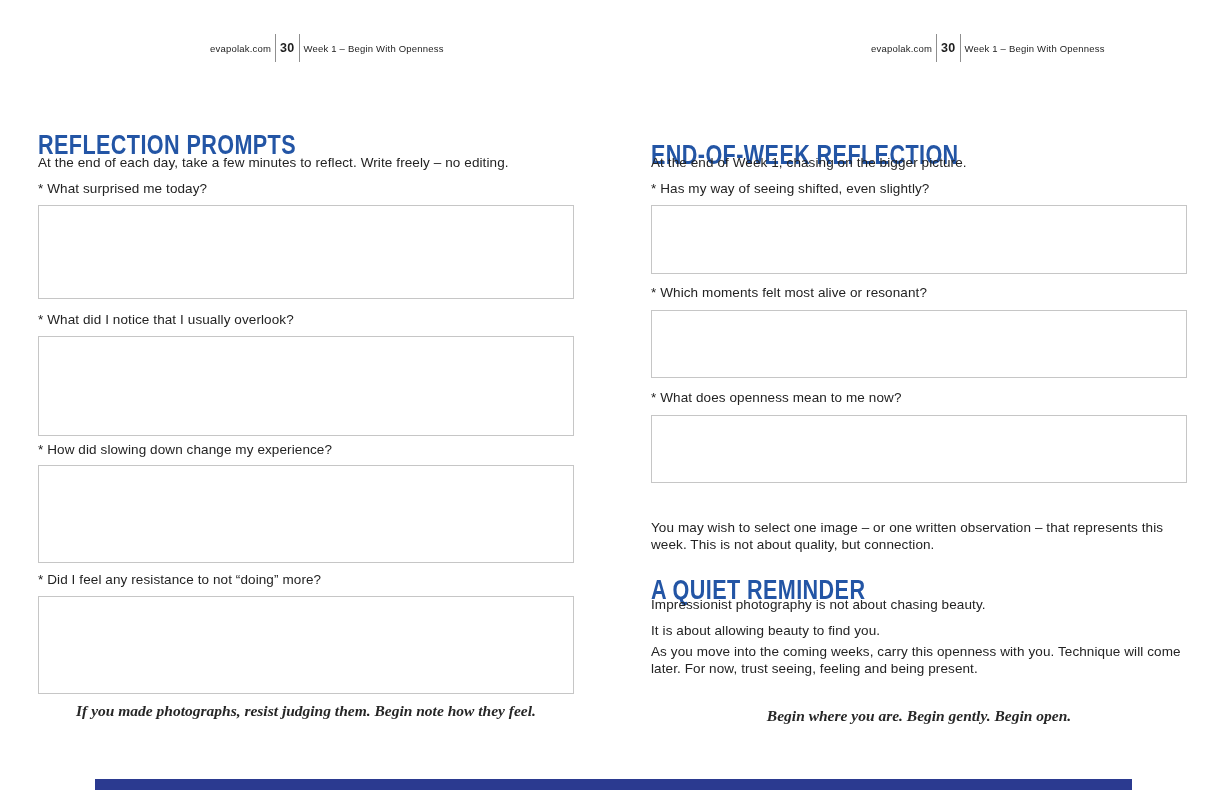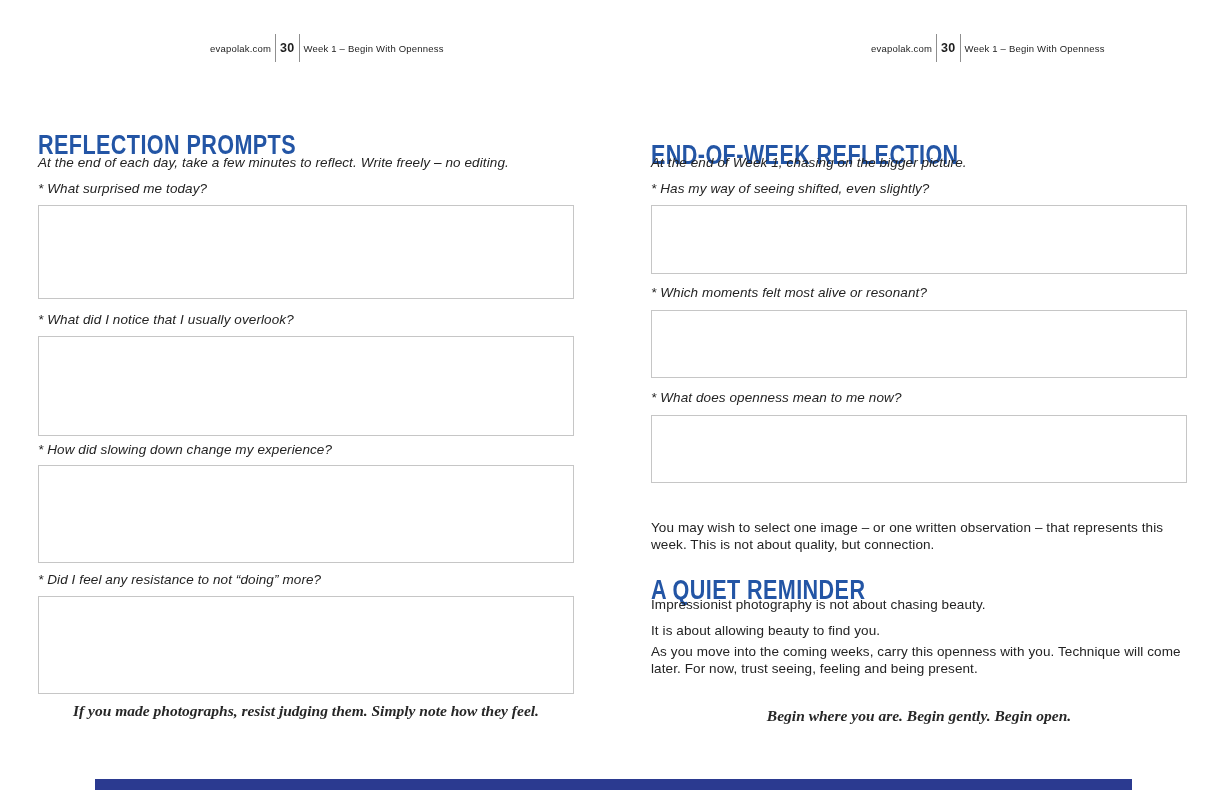--- a/index.html
+++ b/index.html
@@ -17,21 +17,21 @@
   .pagenum{font-size:12.5px;font-weight:bold;letter-spacing:.3px;}
   .col{position:absolute;top:0;width:536px;height:708px;}
   .col-left{left:38px;}
   .col-right{left:651px;}
   .sec-title{
     position:absolute;left:0;font-weight:bold;font-size:27px;line-height:1;
     color:var(--heading-blue,#2355a5);
     transform:scaleX(0.8);transform-origin:left top;
     white-space:nowrap;letter-spacing:.5px;
   }
-  .line{position:absolute;left:0;font-size:13.5px;line-height:1.22;white-space:nowrap;letter-spacing:.1px;font-style:italic;}
+  .line{position:absolute;left:0;font-size:13.5px;line-height:1.22;white-space:nowrap;letter-spacing:.1px;}
   .para{position:absolute;left:0;width:536px;font-size:13.5px;line-height:1.25;letter-spacing:.1px;}
   .writebox{position:absolute;left:0;width:534px;border:1px solid #c6c6c6;background:#fff;}
   .caption{
     position:absolute;left:0;width:536px;text-align:center;
     font-family:"Liberation Serif",serif;font-style:italic;font-weight:bold;
     font-size:15.5px;color:#272727;white-space:nowrap;
   }
   .footer-bar{position:absolute;left:95px;top:779px;width:1037px;height:11px;background:var(--footer-bar-navy,#2b3a90);}
 </style>
 </head>
@@ -56,21 +56,21 @@
 
     <div class="line" style="top:312px;">* What did I notice that I usually overlook?</div>
     <div class="writebox" style="top:336px;height:98px;"></div>
 
     <div class="line" style="top:442px;">* How did slowing down change my experience?</div>
     <div class="writebox" style="top:465px;height:96px;"></div>
 
     <div class="line" style="top:572px;">* Did I feel any resistance to not “doing” more?</div>
     <div class="writebox" style="top:596px;height:96px;"></div>
 
-    <div class="caption" style="top:702px;">If you made photographs, resist judging them. Simply note how they feel.</div>
+    <div class="caption" style="top:702px;">If you made photographs, resist judging them. Begin note how they feel.</div>
   </section>
 
   <header class="running-header" style="left:871px;">
     <span>evapolak.com</span>
     <span class="vrule"></span>
     <span class="pagenum">30</span>
     <span class="vrule"></span>
     <span>Week 1 – Begin With Openness</span>
   </header>
 

